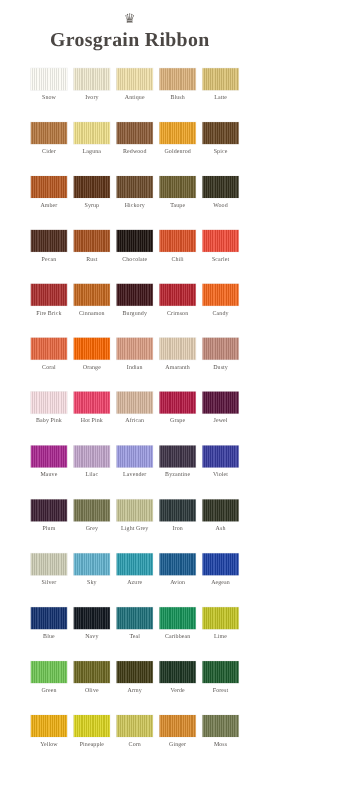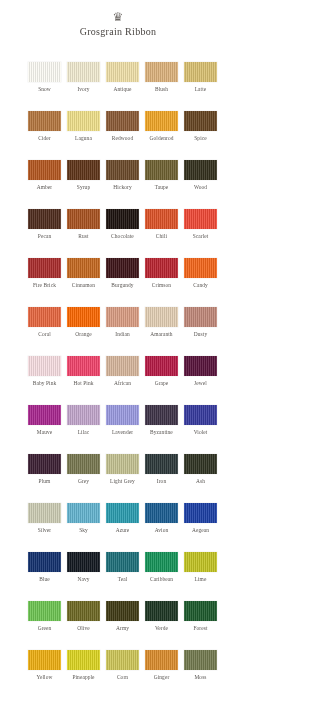--- a/index.html
+++ b/index.html
@@ -33,24 +33,24 @@
     width: 18px;
     height: 13px;
     line-height: 13px;
     font-size: 12px;
     color: #6e6a66;
     text-align: center;
   }
   .title {
     margin-top: 2px;
     font-family: "Liberation Serif", serif;
-    font-size: 10px;
+    font-size: 18px;
     letter-spacing: 0.3px;
     color: #4b4744;
-    font-weight: 400;
+    font-weight: 700;
     white-space: nowrap;
   }
 
   
   .grid {
     position: absolute;
     top: 62px;
     left: 0;
     width: 236px;
   }

